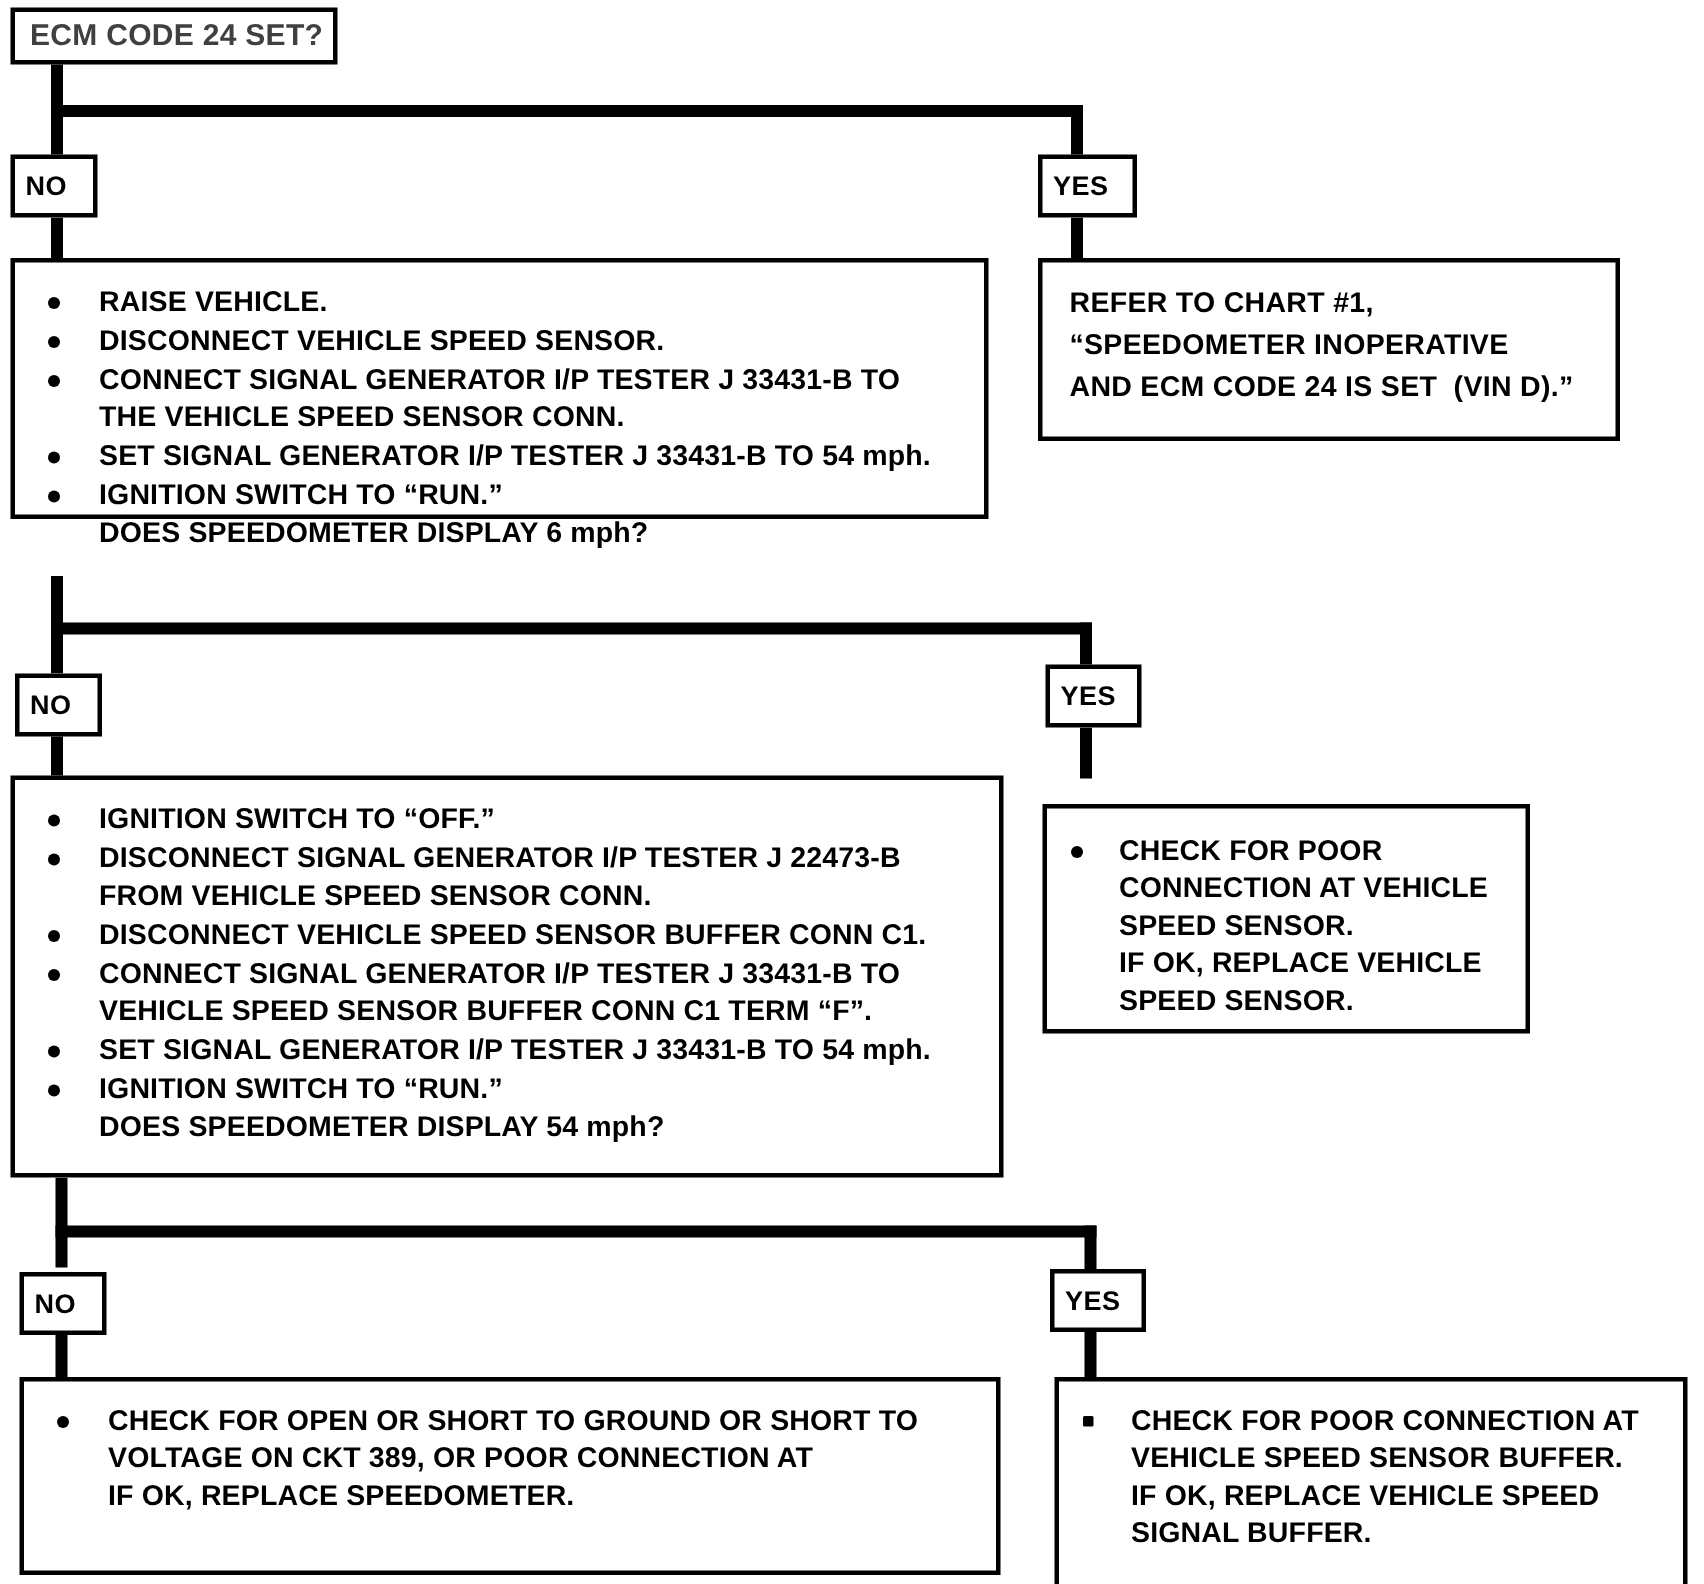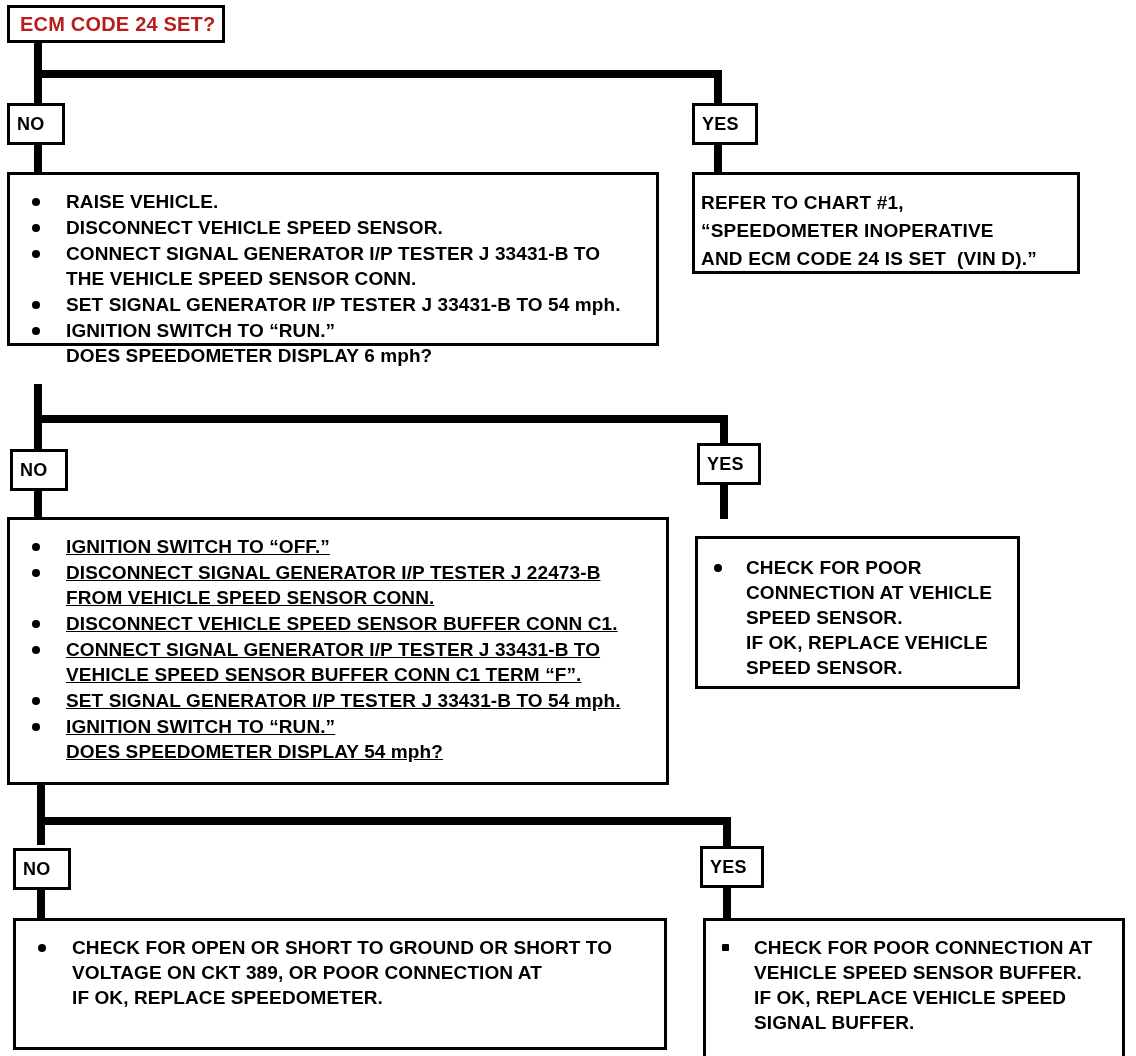--- a/index.html
+++ b/index.html
@@ -38,21 +38,21 @@
     font-weight: bold;
     letter-spacing: 0.3px;
     color: #000000;
     padding-left: 7px;
     line-height: 1;
   }
   .header-label {
     font-size: 20px;
     font-weight: bold;
     letter-spacing: 0.2px;
-    color: #b91c1c;
+    color: #404040;
     padding-left: 10px;
     line-height: 1;
   }
   .conn {
     position: absolute;
     background: #000000;
     z-index: 1;
   }
   .content {
     position: absolute;
@@ -140,42 +140,42 @@
         <div class="line">SET SIGNAL GENERATOR I/P TESTER J 33431-B TO 54 mph.</div>
       </li>
       <li>
         <span class="dot"></span>
         <div class="line">IGNITION SWITCH TO “RUN.”</div>
         <div class="line">DOES SPEEDOMETER DISPLAY 6 mph?</div>
       </li>
     </ul>
   </div>
 
-  <div class="box content" style="left:692px; top:172px; width:388px; height:102px; padding:14px 10px 10px 6px;">
+  <div class="box content" style="left:692px; top:172px; width:388px; height:122px; padding:14px 10px 10px 18px;">
     <div class="rtext">REFER TO CHART #1,</div>
     <div class="rtext">“SPEEDOMETER INOPERATIVE</div>
     <div class="rtext">AND ECM CODE 24 IS SET  (VIN D).”</div>
   </div>
 
   <div class="conn" style="left:34px; top:384px; width:8px; height:36px;"></div>
   <div class="conn" style="left:34px; top:415px; width:694px; height:8px;"></div>
   <div class="conn" style="left:34px; top:415px; width:8px; height:34px;"></div>
   <div class="conn" style="left:720px; top:415px; width:8px; height:34px;"></div>
 
   <div class="decision-box" style="left:10px; top:449px; width:58px; height:42px;">
     <span class="decision-label">NO</span>
   </div>
   <div class="decision-box" style="left:697px; top:443px; width:64px; height:42px;">
     <span class="decision-label">YES</span>
   </div>
 
   <div class="conn" style="left:34px; top:489px; width:8px; height:30px;"></div>
   <div class="conn" style="left:720px; top:485px; width:8px; height:34px;"></div>
 
-  <div class="box content" style="left:7px; top:517px; width:662px; height:268px;text-decoration:underline;">
+  <div class="box content" style="left:7px; top:517px; width:662px; height:268px;">
     <ul class="bullets">
       <li>
         <span class="dot"></span>
         <div class="line">IGNITION SWITCH TO “OFF.”</div>
       </li>
       <li>
         <span class="dot"></span>
         <div class="line">DISCONNECT SIGNAL GENERATOR I/P TESTER J 22473-B</div>
         <div class="line">FROM VEHICLE SPEED SENSOR CONN.</div>
       </li>

